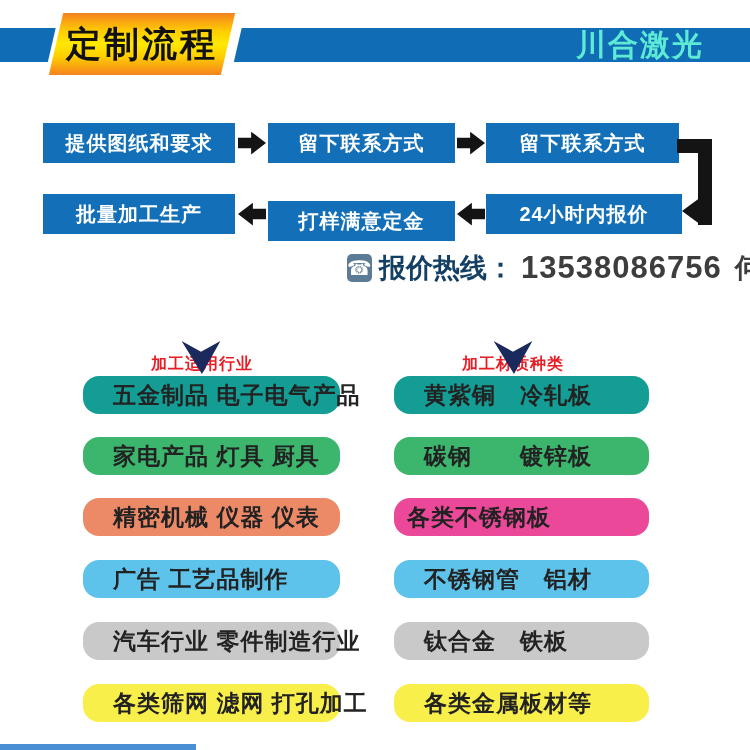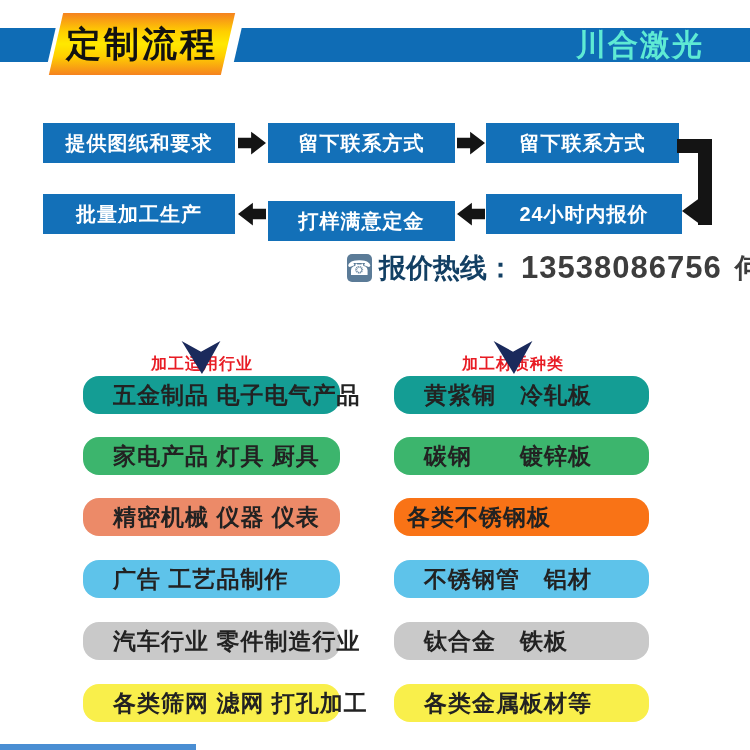--- a/index.html
+++ b/index.html
@@ -120,19 +120,19 @@
 
   <div class="cbox col-l" style="top: 376px; background: rgb(20, 157, 148);">五金制品 电子电气产品</div>
   <div class="cbox col-l" style="top: 437px; background: rgb(60, 181, 109);">家电产品 灯具 厨具</div>
   <div class="cbox col-l" style="top: 498px; background: rgb(236, 138, 104);">精密机械 仪器 仪表</div>
   <div class="cbox col-l" style="top: 560px; background: rgb(94, 195, 234);">广告 工艺品制作</div>
   <div class="cbox col-l" style="top: 622px; background: rgb(201, 201, 201);">汽车行业 零件制造行业</div>
   <div class="cbox col-l" style="top: 684px; background: rgb(249, 239, 75);">各类筛网 滤网 打孔加工</div>
 
   <div class="cbox col-r" style="top: 376px; background: rgb(20, 157, 148);">黄紫铜　冷轧板</div>
   <div class="cbox col-r" style="top: 437px; background: rgb(60, 181, 109);">碳钢　　镀锌板</div>
-  <div class="cbox col-r" style="top: 498px; background: #f97316; padding-left: 13px;">各类不锈钢板</div>
+  <div class="cbox col-r" style="top: 498px; background: #ec4899; padding-left: 13px;">各类不锈钢板</div>
   <div class="cbox col-r" style="top: 560px; background: rgb(94, 195, 234);">不锈钢管　铝材</div>
   <div class="cbox col-r" style="top: 622px; background: rgb(201, 201, 201);">钛合金　铁板</div>
   <div class="cbox col-r" style="top: 684px; background: rgb(249, 239, 75);">各类金属板材等</div>
 
   <div class="bottom-strip"></div>
 </div>
 
 </body></html>

